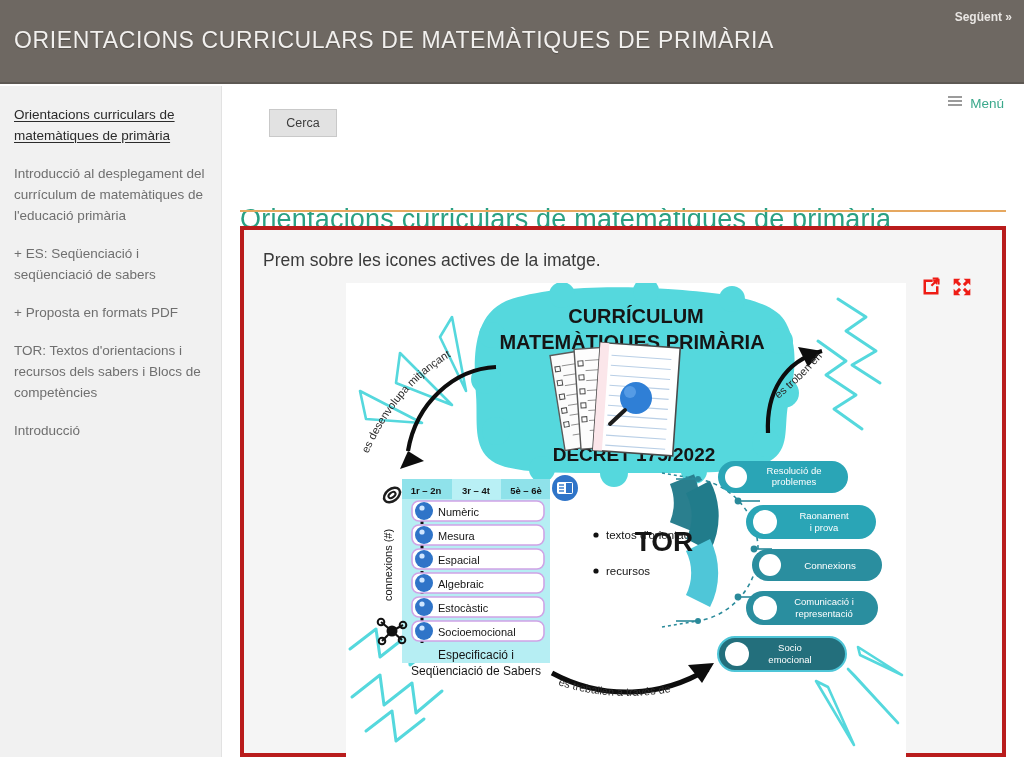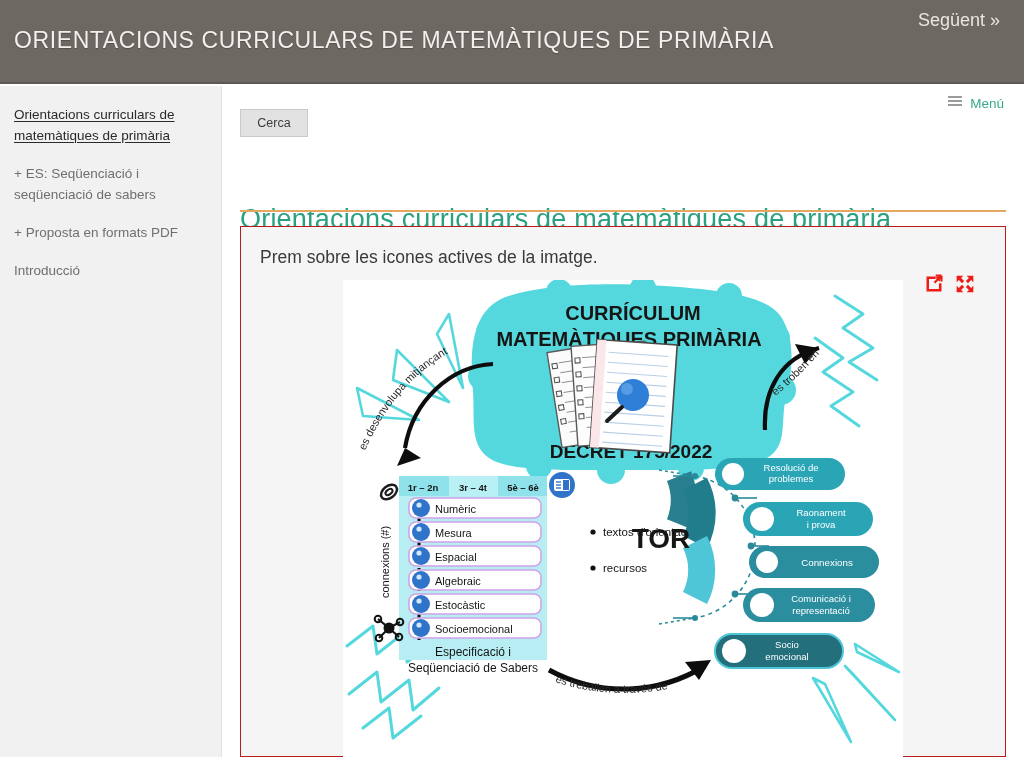--- a/index.html
+++ b/index.html
@@ -21,22 +21,22 @@
   #banner-title {
     position:absolute; left:14px; top:27px;
     color:#f2f0ee;
     font-size:23px;
     letter-spacing:.6px;
     font-weight:400;
     white-space:nowrap;
     text-shadow:0 1px 1px rgba(0,0,0,.25);
   }
   #next-link {
-    position:absolute; right:24px; top:10px;
-    color:#e9e6e3; font-size:18px; text-decoration:none;
+    position:absolute; right:12px; top:10px;
+    color:#e9e6e3; font-size:12px; text-decoration:none;font-weight:bold;
   }
 
   
   #sidebar {
     position:absolute; left:0; top:86px; width:222px; height:671px;
     background:#f1f1f1;
     border-right:1px solid #e2e2e2;
     padding:18px 14px 0 14px;
   }
   .nav-item {
@@ -88,42 +88,42 @@
     font-size:12.5px; color:#555;
     background:#fff; outline:none;
   }
   #search-input::placeholder { color:#949494; }
   #search-button {
     height:28px; min-width:68px;
     border:1px solid #c9c9c9;
     background:#e2e2e2;
     font-family:"Liberation Sans", sans-serif;
     font-size:12.5px; color:#3c3c3c;
-    cursor:pointer; padding:0 12px;
+    cursor:pointer; padding:0 12px;margin-left:29px;
   }
 
   
   #page-title {
     position:absolute; left:17px; top:100px;
     font-size:27px; font-weight:400;
     color:#2aa083;
     letter-spacing:.2px;
     white-space:nowrap;
   }
   #title-rule {
     position:absolute; left:17px; top:122px; width:766px; height:2px;
     background:#e6a860;
     top:124px;
   }
 
   
   #content-card {
     position:absolute; left:17px; top:140px; width:766px; height:531px;
     background:#f5f5f5;
-    border:1px solid #b91c1c;
+    border:4px solid #b91c1c;
   }
   #card-instruction {
     position:absolute; left:19px; top:20px;
     font-size:17.5px; color:#3a3a3a;
   }
   #card-tools {
     position:absolute; right:30px; top:47px;
     display:flex; gap:11px; align-items:center;
   }
   .tool-icon { width:20px; height:20px; cursor:pointer; display:block; }
@@ -140,22 +140,24 @@
 </head>
 <body>
 
 <div id="banner">
   <div id="banner-title">ORIENTACIONS CURRICULARS DE MATEMÀTIQUES DE PRIMÀRIA</div>
   <a id="next-link" href="#">Següent »</a>
 </div>
 
 <nav id="sidebar">
   <a class="nav-item current">Orientacions curriculars de matemàtiques de primària</a>
+  <a class="nav-item">Introducció al desplegament del currículum de matemàtiques de l'educació primària</a>
   <a class="nav-item">+ ES: Seqüenciació i seqüenciació de sabers</a>
   <a class="nav-item">+ Proposta en formats PDF</a>
+  <a class="nav-item">TOR: Textos d'orientacions i recursos dels sabers i Blocs de competències</a>
   <a class="nav-item">Introducció</a>
 </nav>
 
 <div id="main">
 
   <div id="menu-toggle">
     <span class="burger">
         <i></i>
         <i></i>
         <i></i>

